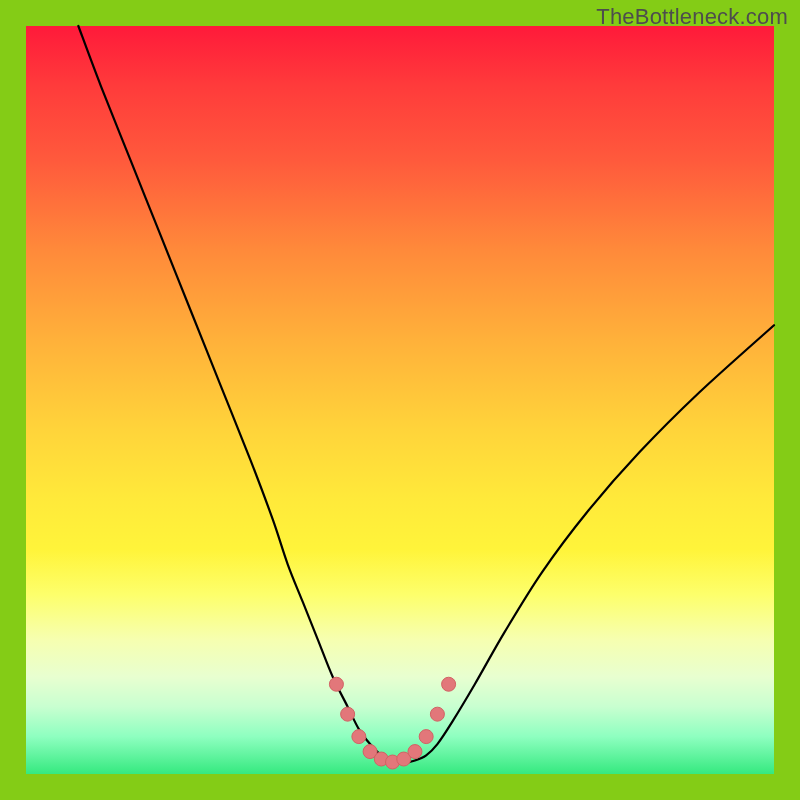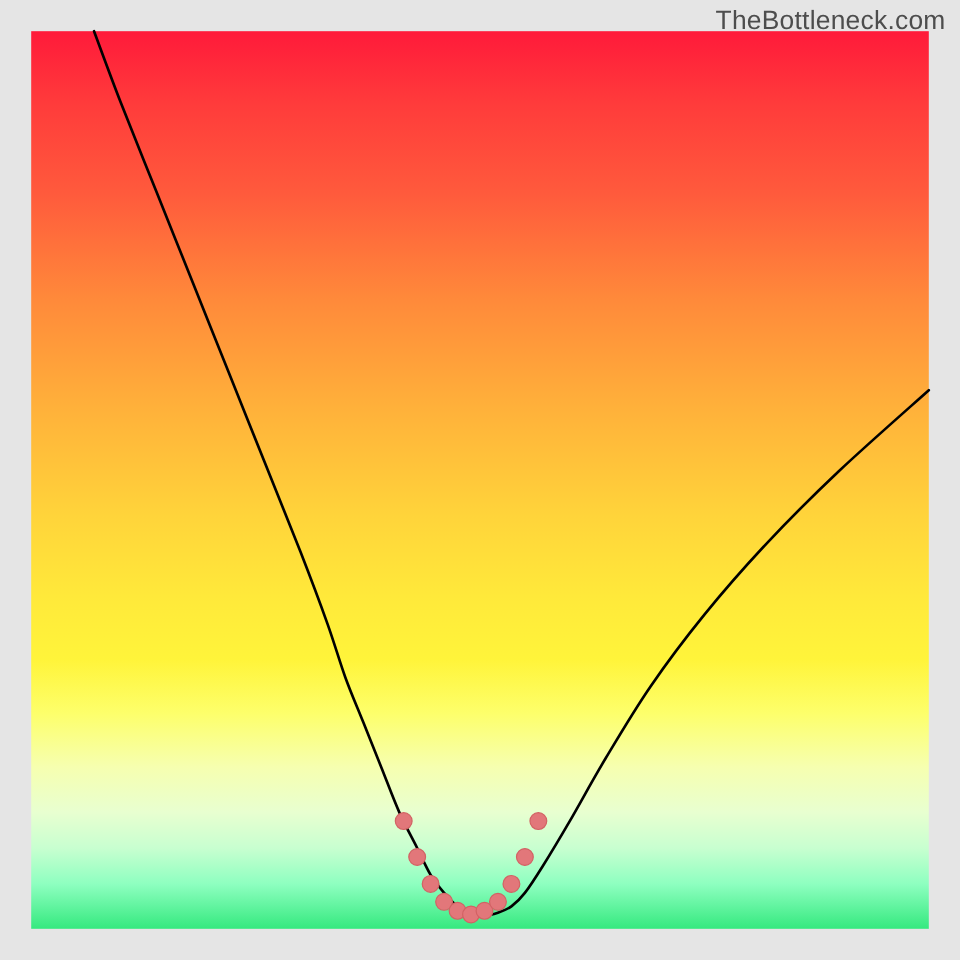--- a/index.html
+++ b/index.html
@@ -10,21 +10,21 @@
     background: #000;
     overflow: hidden;
     font-family: Arial, Helvetica, sans-serif;
   }
   .frame {
     position: absolute;
     left: 0;
     top: 0;
     width: 800px;
     height: 800px;
-    background: #e5e5e5;
+    background: #84cc16;
   }
   .plot {
     position: absolute;
     left: 26px;
     top: 26px;
     width: 748px;
     height: 748px;
     background: linear-gradient(to bottom,
       #ff1a3a 0%,
       #ff3b3b 8%,

